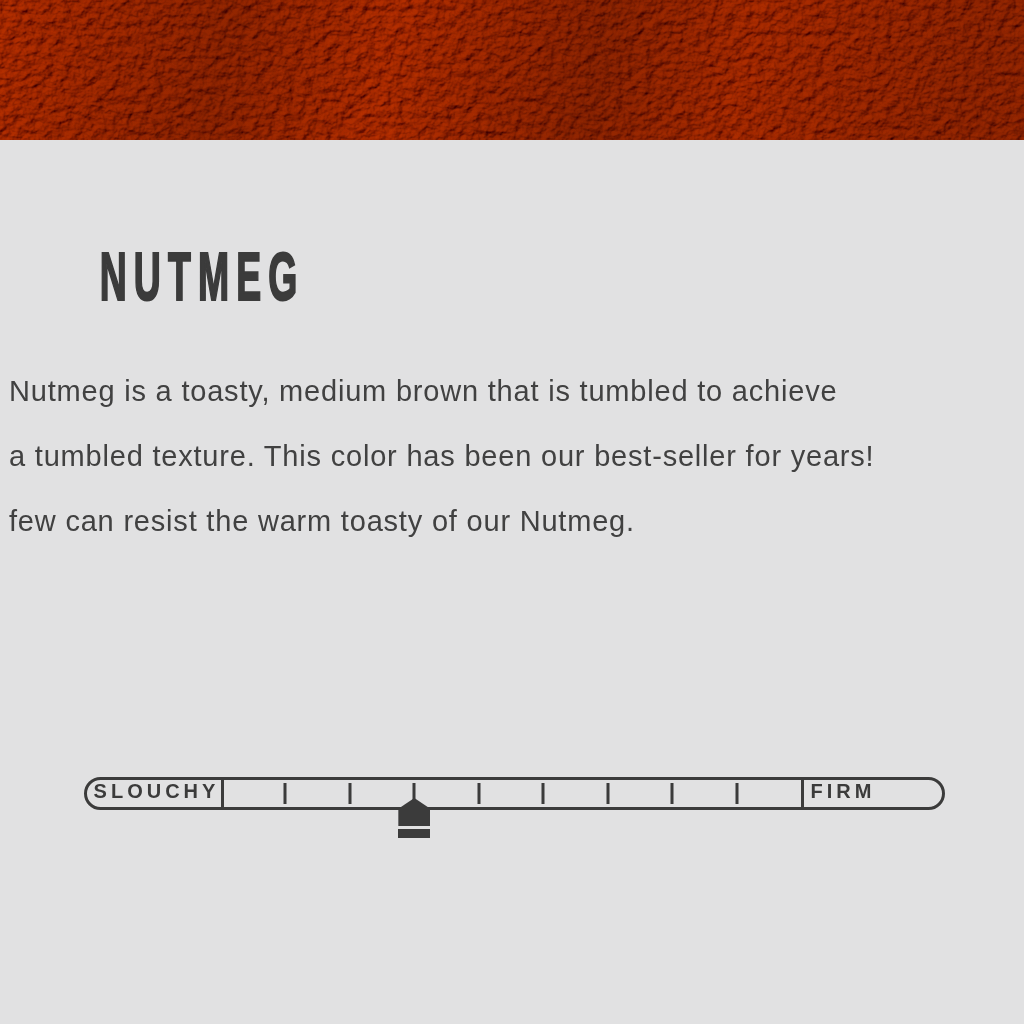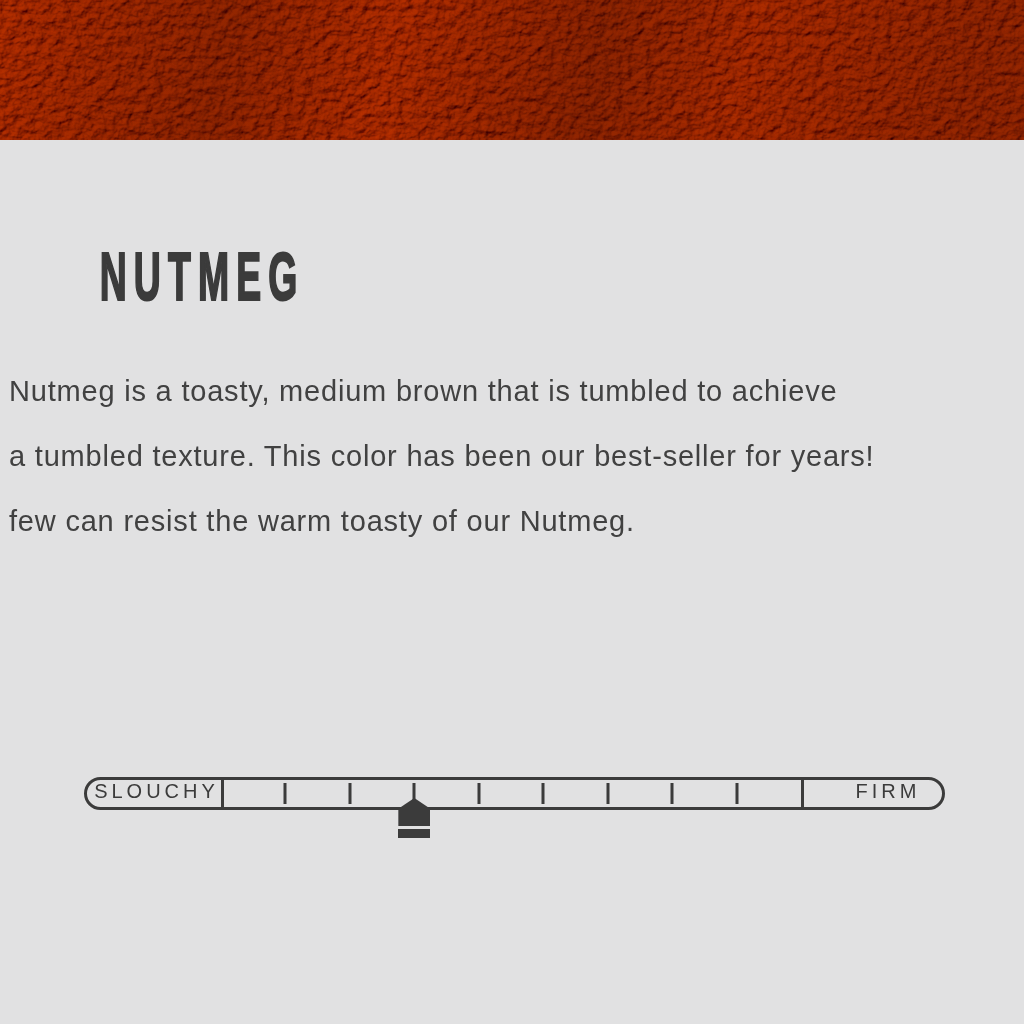--- a/index.html
+++ b/index.html
@@ -52,25 +52,25 @@
   
   .scale{
     position:absolute;left:84px;width:861px;height:33px;
     border:3px solid var(--ink);border-radius:18px;
     background:transparent;
   }
   .scale .inner{position:absolute;inset:0;}
   .cap-label{
     position:absolute;top:0;height:23px;
     display:flex;align-items:center;justify-content:center;
-    font-weight:400;font-size:20px;letter-spacing:4px;
+    font-weight:700;font-size:20px;letter-spacing:4px;
     color:var(--ink);white-space:nowrap;
   }
   .cap-label.left{left:0;width:135px;padding-left:4px;}
-  .cap-label.right{left:729px;width:140px;padding-left:4px;}
+  .cap-label.right{left:684px;width:140px;padding-left:4px;}
   .divider{
     position:absolute;top:0;width:3px;height:27px;background:var(--ink);
   }
   .divider.d1{left:134px;}
   .divider.d2{left:714px;}
   .tick{
     position:absolute;top:3px;width:3px;height:21px;
     background:var(--ink);transform:translateX(-50%);
   }
   .marker{

